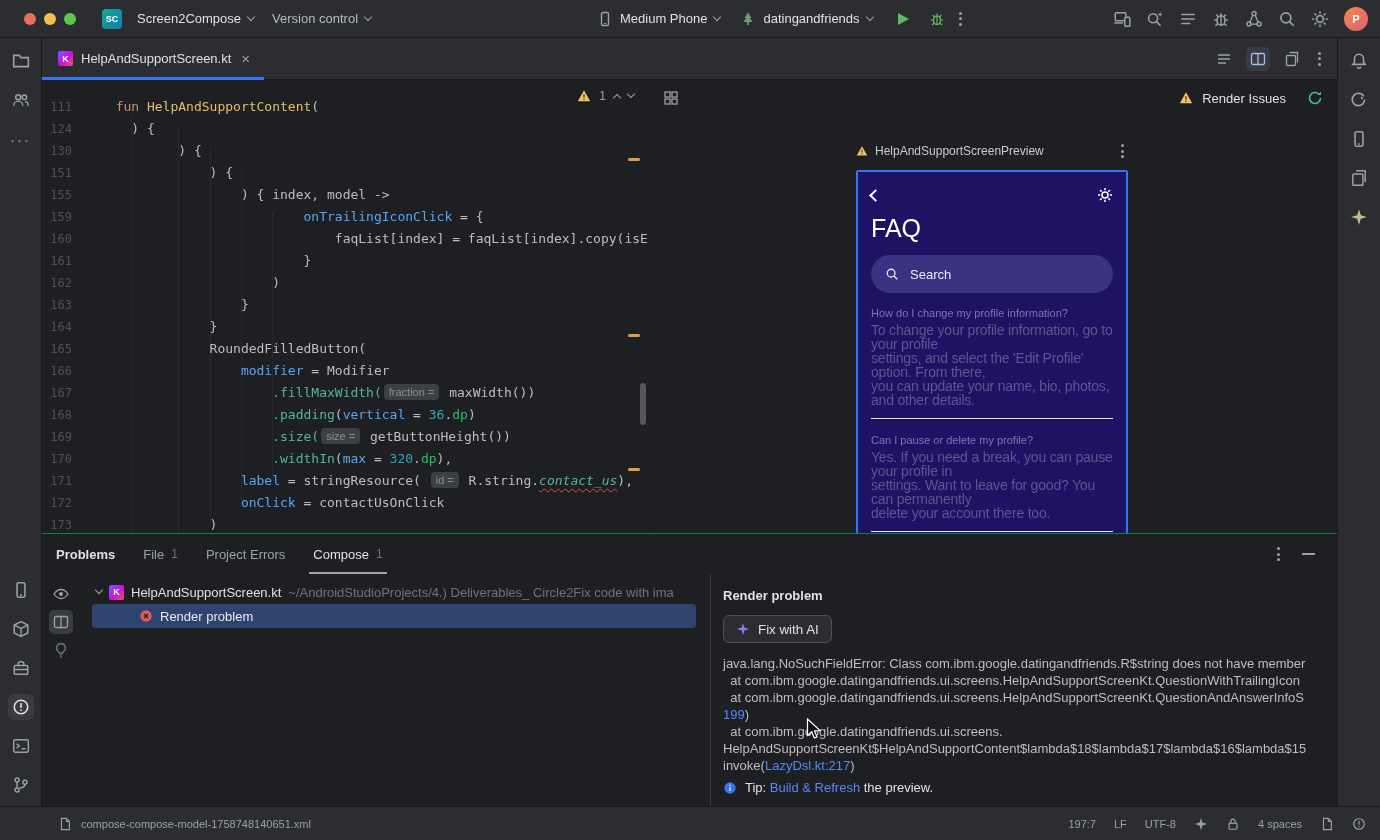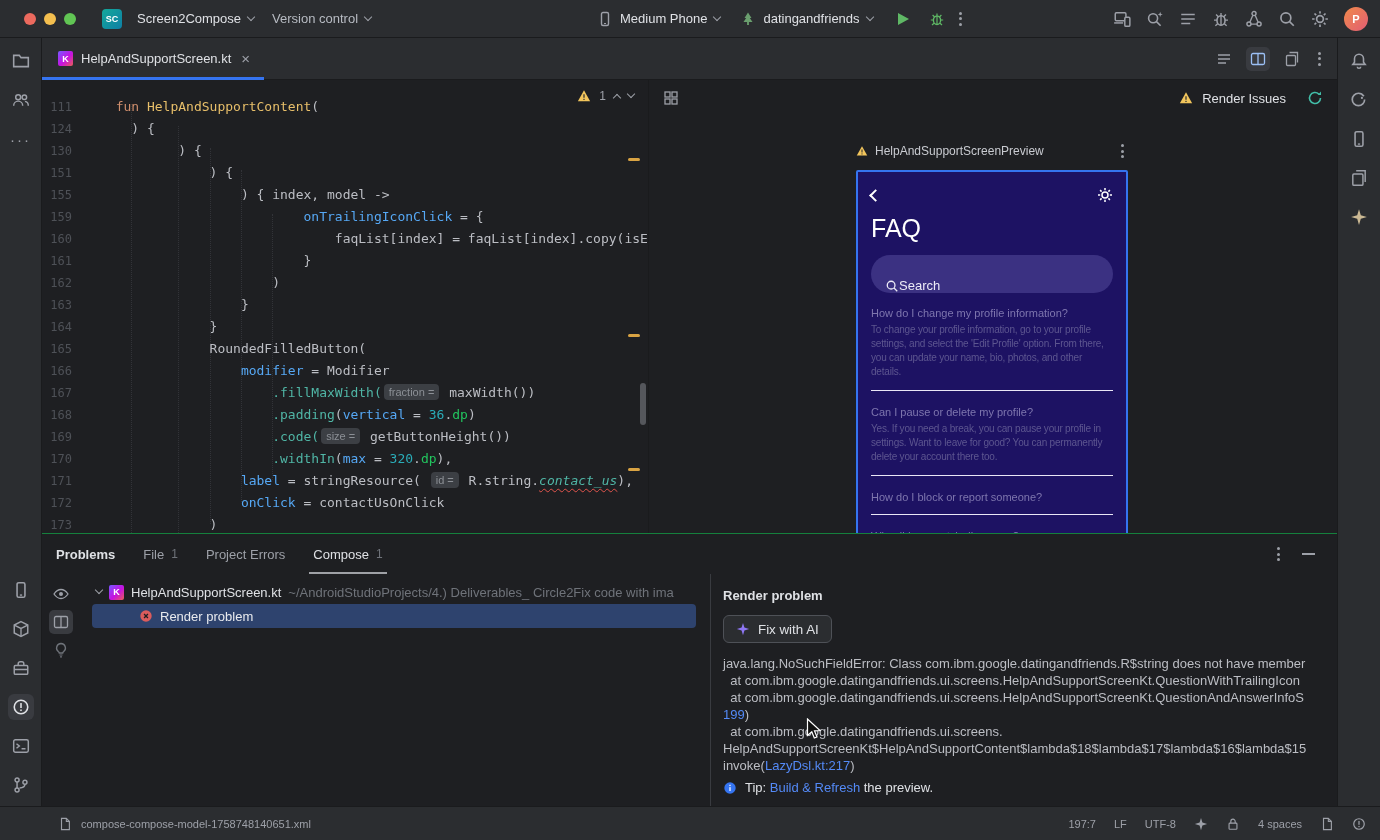--- a/index.html
+++ b/index.html
@@ -67,25 +67,25 @@
   .preview{flex:1;background:#1E1F22;border-left:1px solid #1A1B1D;display:flex;flex-direction:column;min-width:0}
   .pv-toolbar{height:36px;display:flex;align-items:center;padding:0 14px;gap:8px;flex:none}
   .pv-right{margin-left:auto;display:flex;align-items:center;gap:9px;color:#DFE1E5}
   .pv-canvas{position:relative;flex:1;overflow:hidden}
   .pv-label{position:absolute;left:207px;top:24px;width:272px;display:flex;align-items:center;gap:7px;font-size:12px;color:#C9CBD1}
   .pv-label .kebab{margin-left:auto}
   .phone{position:absolute;left:207px;top:54px;width:272px;height:380px;background:#1D1263;border:2px solid #3574F0;border-radius:2px;padding:4px 13px 0;overflow:hidden}
   .ph-top{height:34px;display:flex;align-items:center;justify-content:space-between;margin-top:2px}
   .back{width:9px;height:9px;border-left:2px solid #fff;border-bottom:2px solid #fff;transform:rotate(45deg)}
   .ph-title{font-size:25px;color:#fff;margin-top:2px}
-  .ph-search{margin-top:12px;height:38px;border-radius:19px;background:#3B3182;display:flex;align-items:flex-end;padding:0 14px;color:#EDEBF7}
+  .ph-search{margin-top:12px;height:38px;border-radius:19px;background:#3B3182;display:flex;align-items:center;gap:11px;padding:0 14px;color:#EDEBF7}
   .faq{margin-top:14px}
   .faq-q{font-size:11px;color:#7E76AE;margin-top:15px}
   .faq-q:first-child{margin-top:2px}
-  .faq-a{font-size:10px;letter-spacing:-.2px;color:#5D5690;line-height:14px}
+  .faq-a{font-size:14px;letter-spacing:-.2px;color:#5D5690;line-height:14px}
   .faq-q + .faq-a{margin-top:4px}
   .faq-div{height:1px;background:#E9E6F6;margin-top:11px}
 
   
   .bottom{height:273px;border-top:1px solid #15803d;background:#1E1F22;display:flex;flex-direction:column}
   .pb-tabs{height:40px;display:flex;align-items:center;padding:0 14px;gap:28px;flex:none}
   .pb-title{font-weight:bold;color:#DFE1E5}
   .pb-tab{height:100%;display:flex;align-items:center;gap:7px;color:#9DA0A8;position:relative}
   .pb-tab .cnt{color:#6F737A;font-size:12px}
   .pb-tab.active{color:#DFE1E5}
@@ -419,21 +419,21 @@
             <div class="cl"><span class="ln">159</span><span class="ct">                          <span class="a">onTrailingIconClick</span><span class="w"> = {</span></span></div>
             <div class="cl"><span class="ln">160</span><span class="ct">                              <span class="w">faqList[index] = faqList[index].copy(isE</span></span></div>
             <div class="cl"><span class="ln">161</span><span class="ct">                          <span class="w">}</span></span></div>
             <div class="cl"><span class="ln">162</span><span class="ct">                      <span class="w">)</span></span></div>
             <div class="cl"><span class="ln">163</span><span class="ct">                  <span class="w">}</span></span></div>
             <div class="cl"><span class="ln">164</span><span class="ct">              <span class="w">}</span></span></div>
             <div class="cl"><span class="ln">165</span><span class="ct">              <span class="w">RoundedFilledButton(</span></span></div>
             <div class="cl"><span class="ln">166</span><span class="ct">                  <span class="a">modifier</span><span class="w"> = Modifier</span></span></div>
             <div class="cl"><span class="ln">167</span><span class="ct">                      <span class="e">.fillMaxWidth(</span><span class="h">fraction =</span><span class="w"> maxWidth())</span></span></div>
             <div class="cl"><span class="ln">168</span><span class="ct">                      <span class="e">.padding</span><span class="w">(</span><span class="a">vertical</span><span class="w"> = </span><span class="n">36</span><span class="w">.</span><span class="p">dp</span><span class="w">)</span></span></div>
-            <div class="cl"><span class="ln">169</span><span class="ct">                      <span class="e">.code(</span><span class="h">size =</span><span class="w"> getButtonHeight())</span></span></div>
+            <div class="cl"><span class="ln">169</span><span class="ct">                      <span class="e">.size(</span><span class="h">size =</span><span class="w"> getButtonHeight())</span></span></div>
             <div class="cl"><span class="ln">170</span><span class="ct">                      <span class="e">.widthIn</span><span class="w">(</span><span class="a">max</span><span class="w"> = </span><span class="n">320</span><span class="w">.</span><span class="p">dp</span><span class="w">),</span></span></div>
             <div class="cl"><span class="ln">171</span><span class="ct">                  <span class="a">label</span><span class="w"> = stringResource( </span><span class="h">id =</span><span class="w"> R.string.</span><span class="err">contact_us</span><span class="w">),</span></span></div>
             <div class="cl"><span class="ln">172</span><span class="ct">                  <span class="a">onClick</span><span class="w"> = contactUsOnClick</span></span></div>
             <div class="cl"><span class="ln">173</span><span class="ct">              <span class="w">)</span></span></div>
             <div class="cl"><span class="ln">174</span><span class="ct">          <span class="w">}</span></span></div>
           </div>
         <div class="insp">
           <svg class="ic14">
               <use href="#warn"></use>
             </svg>

